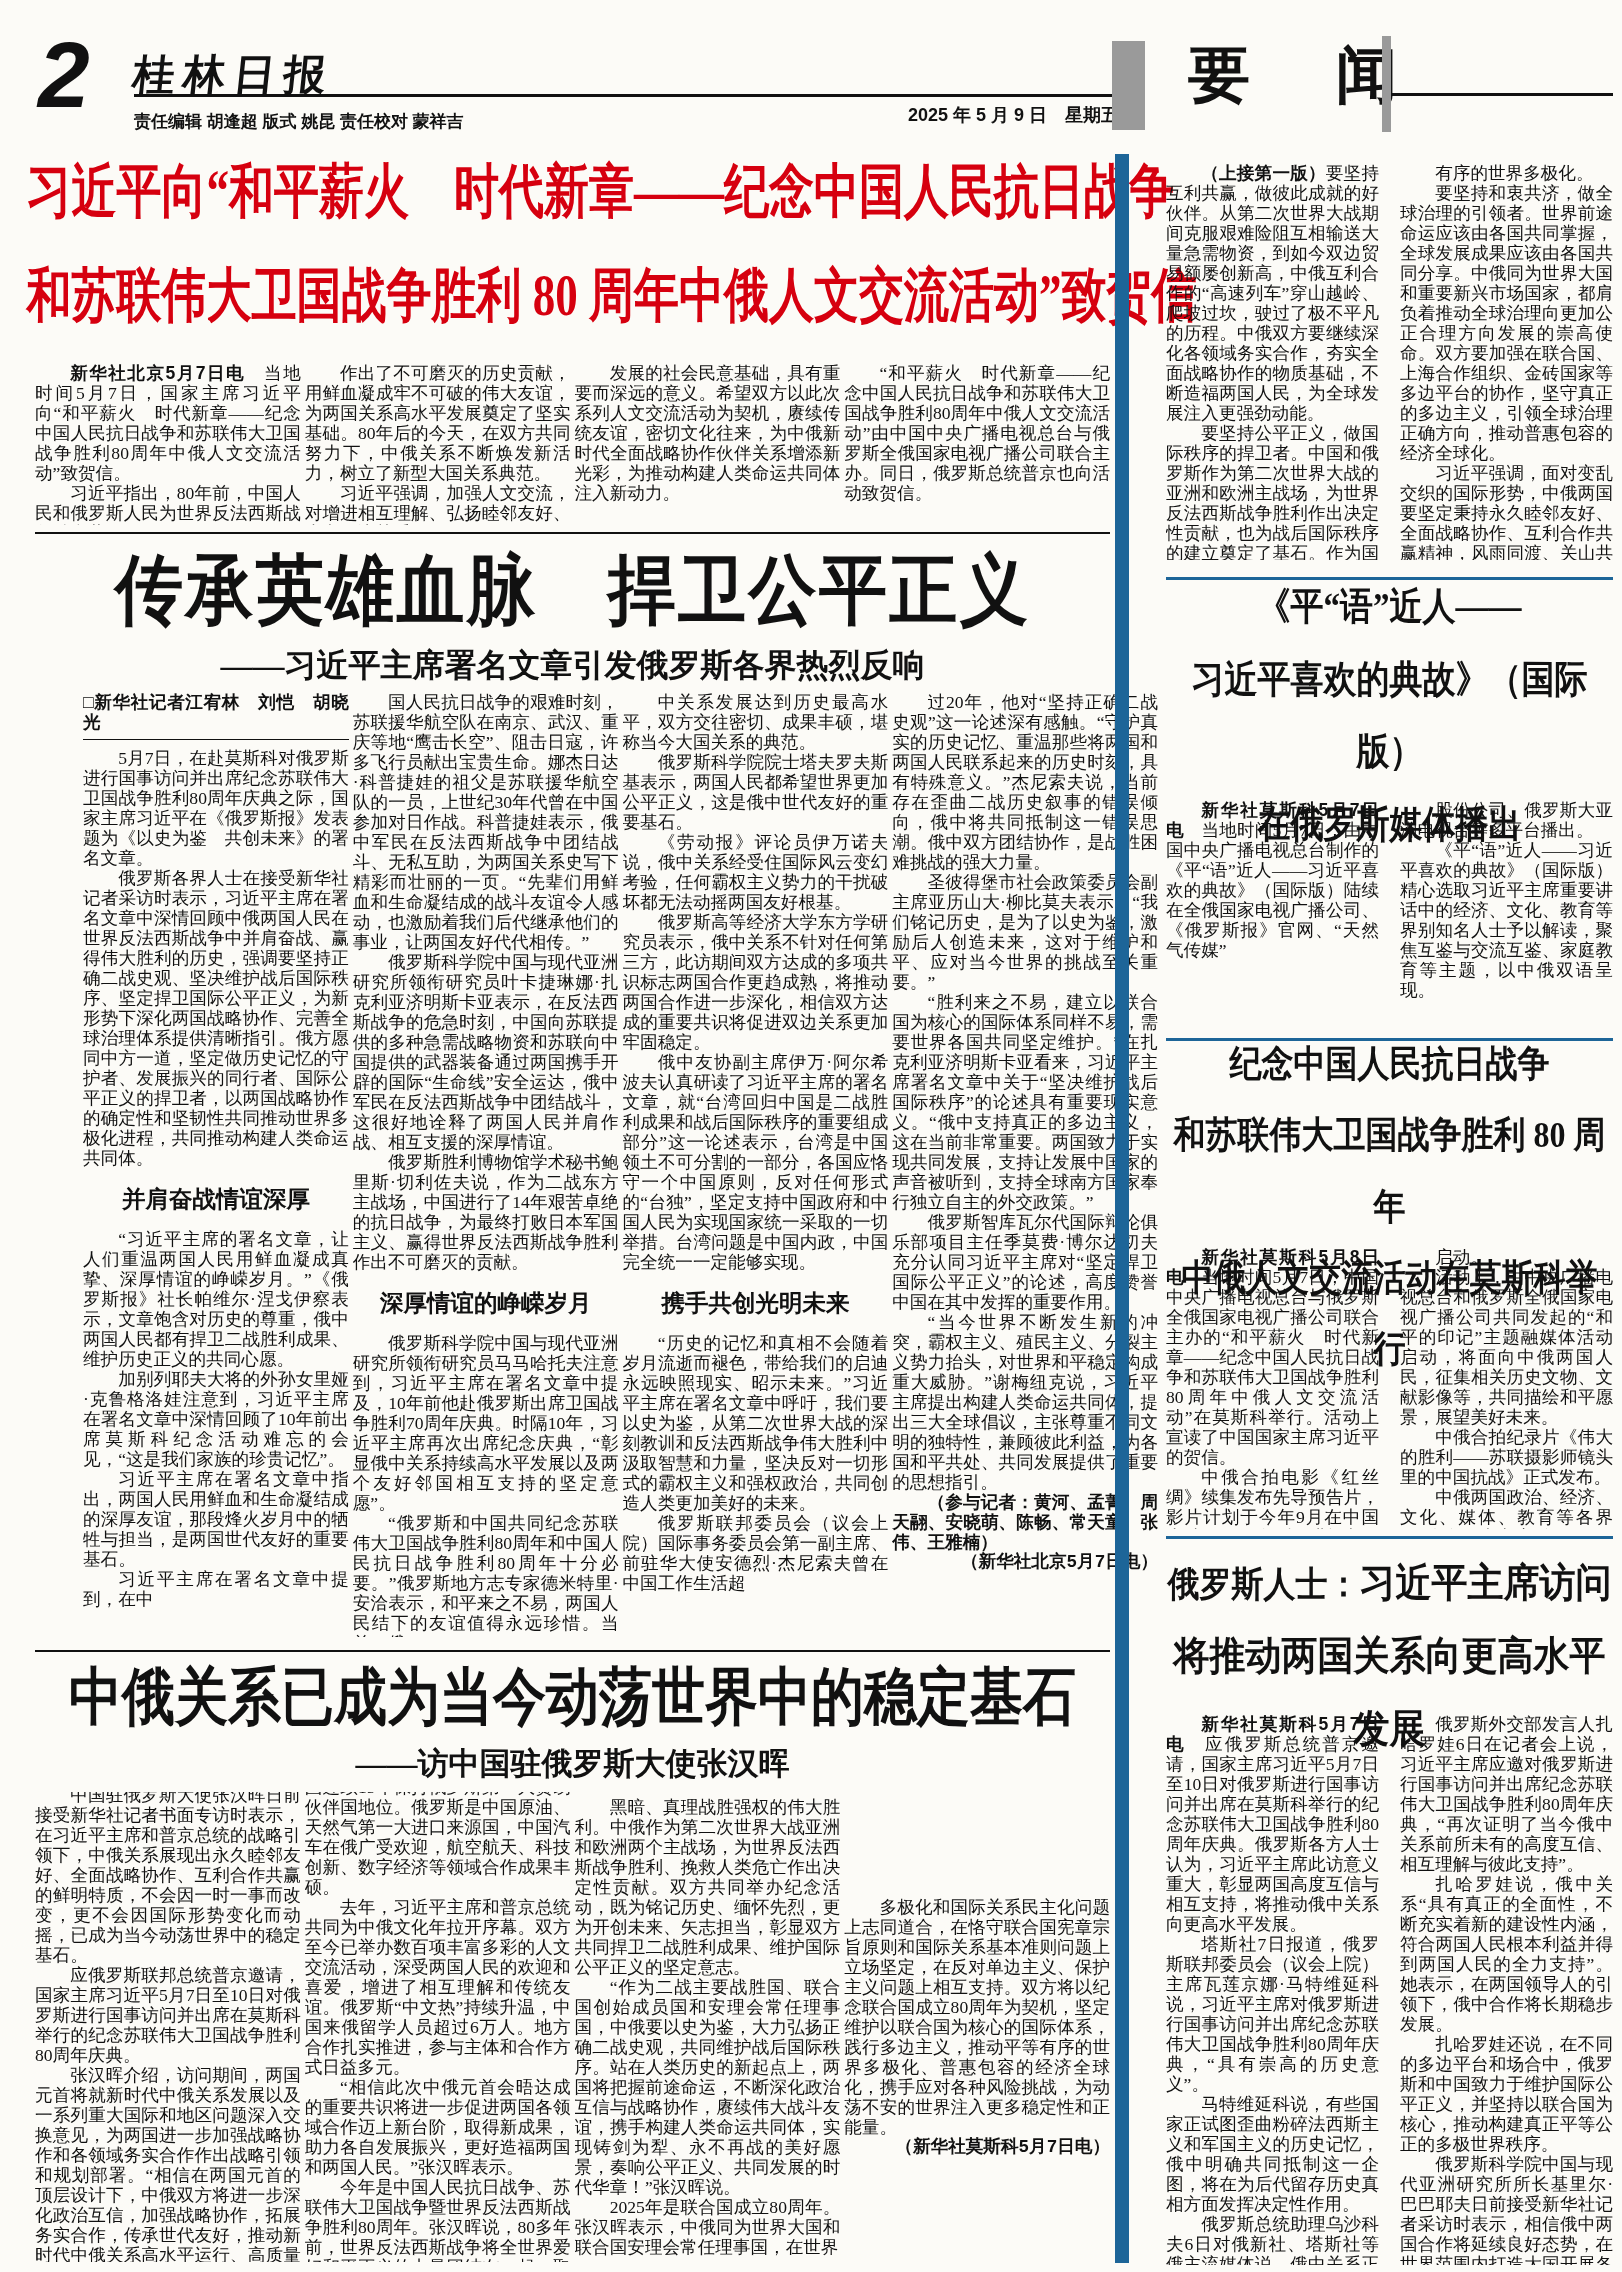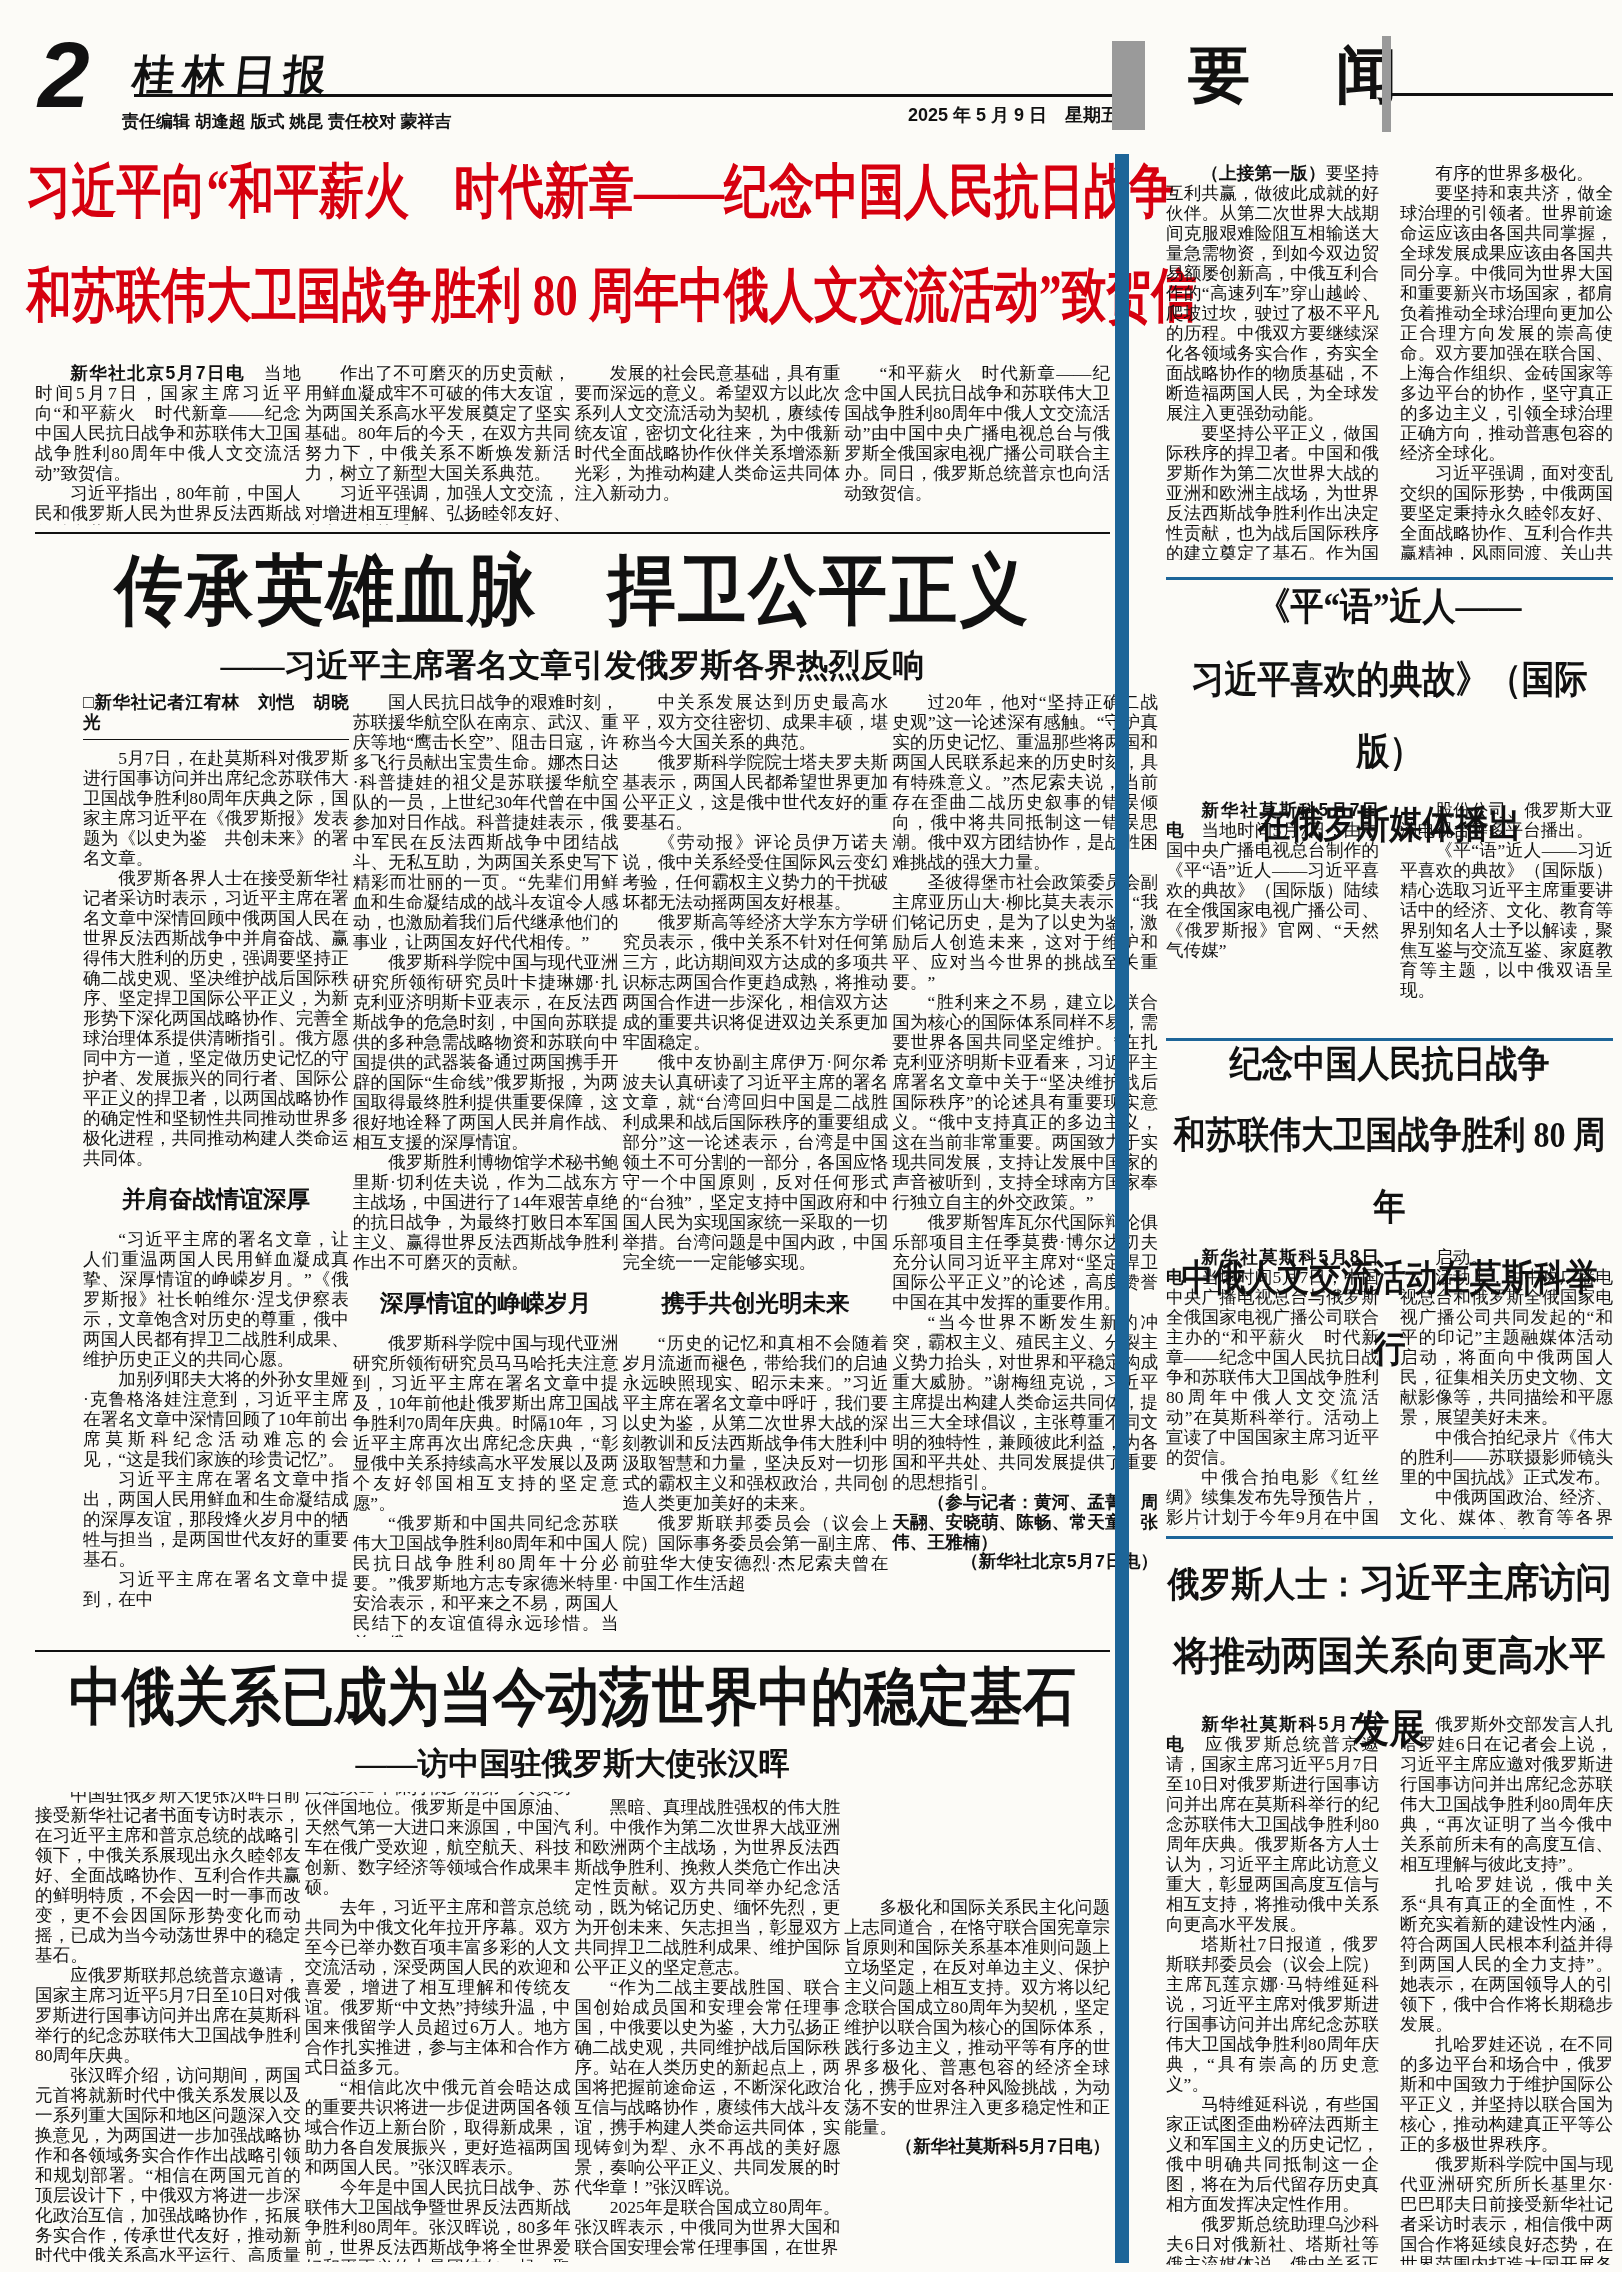--- a/index.html
+++ b/index.html
@@ -9,21 +9,21 @@
   .abs{position:absolute;}
   .rule{position:absolute;background:#111;}
   .blue{background:#1d6598;}
   .gray-bar{position:absolute;background:#9a9a9a;}
 
   
   .pageno{position:absolute;left:38px;top:22px;font-size:93px;font-weight:900;font-style:italic;
           font-family:"Liberation Sans","DejaVu Sans",sans-serif;}
   .logo{position:absolute;left:133px;top:47px;font-size:42px;font-weight:900;letter-spacing:8.2px;
         transform:skewX(-6deg);}
-  .editors{position:absolute;left:122px;top:110px;font-size:17px;font-weight:bold;}
+  .editors{position:absolute;left:134px;top:110px;font-size:17px;font-weight:bold;}
   .issue-date{position:absolute;left:908px;top:103px;width:212px;font-size:18px;font-weight:bold;}
   .section-name{position:absolute;left:1188px;top:33px;font-size:62px;font-weight:900;letter-spacing:35px;}
 
   
   .red-line{position:absolute;left:26.4px;width:1084px;text-align:center;color:#d6000f;
             font-weight:900;font-size:45px;white-space:nowrap;transform:scaleY(1.3);}
   .center-title{position:absolute;left:35px;width:1075px;text-align:center;font-weight:900;}
   .feature-title{top:545px;font-size:68px;letter-spacing:2.4px;transform:scaleY(1.12);}
   .feature-sub{top:644px;font-size:32px;}
   .interview-title{top:1662px;font-size:53px;transform:scaleY(1.18);}
@@ -95,21 +95,21 @@
         <p class="t-para">5月7日，在赴莫斯科对俄罗斯进行国事访问并出席纪念苏联伟大卫国战争胜利80周年庆典之际，国家主席习近平在《俄罗斯报》发表题为《以史为鉴　共创未来》的署名文章。</p>
         <p class="t-para">俄罗斯各界人士在接受新华社记者采访时表示，习近平主席在署名文章中深情回顾中俄两国人民在世界反法西斯战争中并肩奋战、赢得伟大胜利的历史，强调要坚持正确二战史观、坚决维护战后国际秩序、坚定捍卫国际公平正义，为新形势下深化两国战略协作、完善全球治理体系提供清晰指引。俄方愿同中方一道，坚定做历史记忆的守护者、发展振兴的同行者、国际公平正义的捍卫者，以两国战略协作的确定性和坚韧性共同推动世界多极化进程，共同推动构建人类命运共同体。</p>
         <p class="t-subhead">并肩奋战情谊深厚</p>
         <p class="t-para">“习近平主席的署名文章，让人们重温两国人民用鲜血凝成真挚、深厚情谊的峥嵘岁月。”《俄罗斯报》社长帕维尔·涅戈伊察表示，文章饱含对历史的尊重，俄中两国人民都有捍卫二战胜利成果、维护历史正义的共同心愿。</p>
         <p class="t-para">加别列耶夫大将的外孙女里娅·克鲁格洛娃注意到，习近平主席在署名文章中深情回顾了10年前出席莫斯科纪念活动难忘的会见，“这是我们家族的珍贵记忆”。</p>
         <p class="t-para">习近平主席在署名文章中指出，两国人民用鲜血和生命凝结成的深厚友谊，那段烽火岁月中的牺牲与担当，是两国世代友好的重要基石。</p>
         <p class="t-para">习近平主席在署名文章中提到，在中</p>
       </div>
     <div class="col">
         <p class="t-para">国人民抗日战争的艰难时刻，苏联援华航空队在南京、武汉、重庆等地“鹰击长空”、阻击日寇，许多飞行员献出宝贵生命。娜杰日达·科普捷娃的祖父是苏联援华航空队的一员，上世纪30年代曾在中国参加对日作战。科普捷娃表示，俄中军民在反法西斯战争中团结战斗、无私互助，为两国关系史写下精彩而壮丽的一页。“先辈们用鲜血和生命凝结成的战斗友谊令人感动，也激励着我们后代继承他们的事业，让两国友好代代相传。”</p>
-        <p class="t-para">俄罗斯科学院中国与现代亚洲研究所领衔研究员叶卡捷琳娜·扎克利亚济明斯卡亚表示，在反法西斯战争的危急时刻，中国向苏联提供的多种急需战略物资和苏联向中国提供的武器装备通过两国携手开辟的国际“生命线”俄罗斯报，为两国取得最终胜利提供重要保障，这很好地诠释了两国人民并肩作战、相互支援的深厚情谊。</p>
+        <p class="t-para">俄罗斯科学院中国与现代亚洲研究所领衔研究员叶卡捷琳娜·扎克利亚济明斯卡亚表示，在反法西斯战争的危急时刻，中国向苏联提供的多种急需战略物资和苏联向中国提供的武器装备通过两国携手开辟的国际“生命线”安全运达，俄中军民在反法西斯战争中团结战斗，这很好地诠释了两国人民并肩作战、相互支援的深厚情谊。</p>
         <p class="t-para">俄罗斯胜利博物馆学术秘书鲍里斯·切利佐夫说，作为二战东方主战场，中国进行了14年艰苦卓绝的抗日战争，为最终打败日本军国主义、赢得世界反法西斯战争胜利作出不可磨灭的贡献。</p>
         <p class="t-subhead">深厚情谊的峥嵘岁月</p>
         <p class="t-para">俄罗斯科学院中国与现代亚洲研究所领衔研究员马马哈托夫注意到，习近平主席在署名文章中提及，10年前他赴俄罗斯出席卫国战争胜利70周年庆典。时隔10年，习近平主席再次出席纪念庆典，“彰显俄中关系持续高水平发展以及两个友好邻国相互支持的坚定意愿”。</p>
         <p class="t-para">“俄罗斯和中国共同纪念苏联伟大卫国战争胜利80周年和中国人民抗日战争胜利80周年十分必要。”俄罗斯地方志专家德米特里·安洽表示，和平来之不易，两国人民结下的友谊值得永远珍惜。当前，俄</p>
       </div>
     <div class="col">
         <p class="t-para">中关系发展达到历史最高水平，双方交往密切、成果丰硕，堪称当今大国关系的典范。</p>
         <p class="t-para">俄罗斯科学院院士塔夫罗夫斯基表示，两国人民都希望世界更加公平正义，这是俄中世代友好的重要基石。</p>
         <p class="t-para">《劳动报》评论员伊万诺夫说，俄中关系经受住国际风云变幻考验，任何霸权主义势力的干扰破坏都无法动摇两国友好根基。</p>
         <p class="t-para">俄罗斯高等经济大学东方学研究员表示，俄中关系不针对任何第三方，此访期间双方达成的多项共识标志两国合作更趋成熟，将推动两国合作进一步深化，相信双方达成的重要共识将促进双边关系更加牢固稳定。</p>

